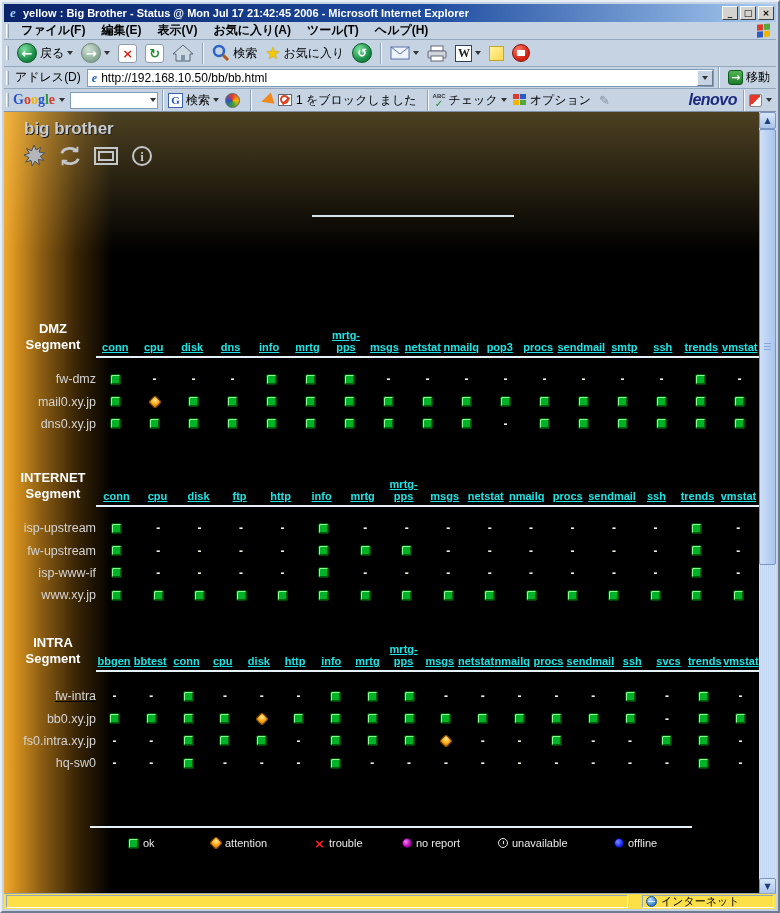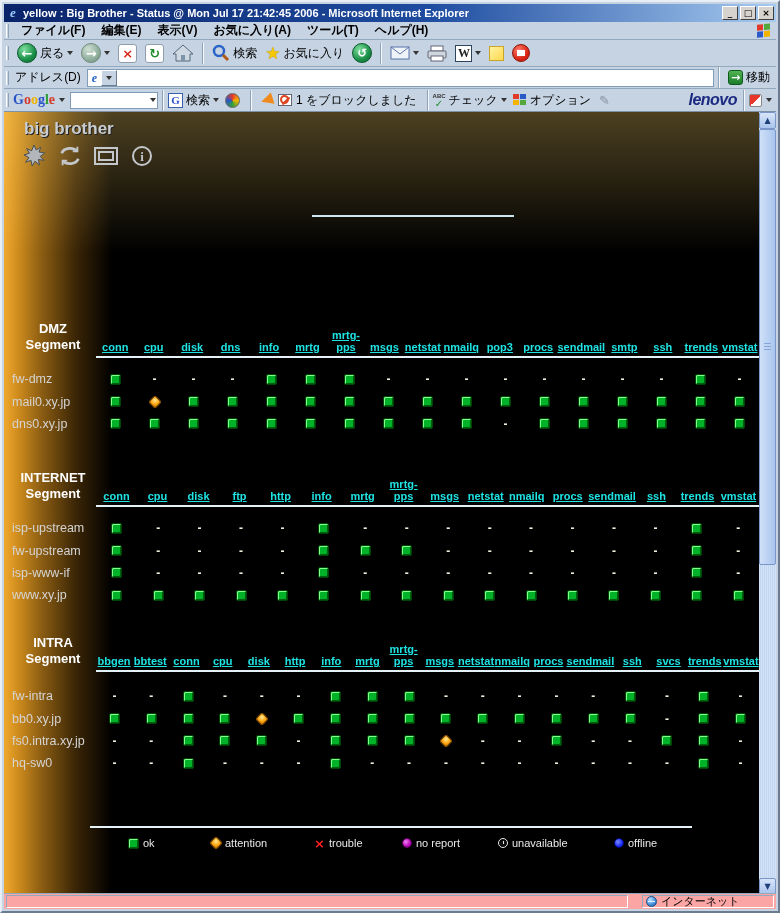--- a/index.html
+++ b/index.html
@@ -81,21 +81,21 @@
   .hosted-row .hname{width:127px;font:14px "Liberation Sans",sans-serif;color:#fff;white-space:nowrap;}
 
   .segment{position:absolute;left:6px;width:749px;}
   .seg-row{display:grid;align-items:center;}
   .seg-head{height:36px;align-items:end;padding-bottom:3px;}
   .seg-name{grid-column:1;text-align:center;color:#fff;font:bold 13px/16px "Liberation Sans",sans-serif;align-self:center;}
   .col-link{justify-self:center;text-align:center;color:#1fe3e3;font:bold 11px/12px "Liberation Sans",sans-serif;text-decoration:underline;white-space:pre-line;}
   .seg-line{margin-left:86px;border-top:2px solid #e4f2f8;}
   .seg-rows{}
   .seg-data{height:22.4px;}
-  .host{font:12.5px "Liberation Sans",sans-serif;color:#d4d4d4;white-space:nowrap;padding-left:2px;}
+  .host{font:12.5px "Liberation Sans",sans-serif;color:#d4d4d4;white-space:nowrap;padding-left:2px;text-align:right;}
   .cell{justify-self:center;display:flex;align-items:center;justify-content:center;}
 
   .dot{display:inline-block;}
   .dot-g{width:11px;height:11px;background:#00b227;border:1px solid #004506;box-shadow:inset 1px 1px 0 #86ff8e, inset -1px -1px 0 #006010;border-radius:2px;}
   .dot-y{width:10px;height:10px;background:radial-gradient(circle at 35% 35%,#ffe98e,#ffa512 55%,#b36b00);border:1px solid #8a5200;border-radius:3px;transform:rotate(45deg);}
   .dash{color:#efefdc;font:bold 12px/12px "Liberation Sans",sans-serif;}
   .mark-r{color:#ff2020;font:bold 13px/13px "DejaVu Sans",sans-serif;}
   .dot-p{width:10px;height:10px;border-radius:50%;background:radial-gradient(circle at 35% 35%,#f080f0,#b400b4 65%);border:1px solid #600060;}
   .dot-u{width:10px;height:10px;border-radius:50%;border:1px solid #e8e8e8;background:#111;box-shadow:inset 0 0 0 1px #000;position:relative;}
   .dot-u:after{content:"";position:absolute;left:4px;top:2px;width:1px;height:3px;background:#e8e8e8;}
@@ -108,21 +108,21 @@
   
   .vscroll{position:absolute;right:0;top:0;width:17px;height:100%;background:
     repeating-linear-gradient(90deg,#d2e2f6 0 1px,#c2d6f2 1px 2px);}
   .sbtn{position:absolute;left:0;width:17px;height:17px;background:linear-gradient(180deg,#d7e5f9,#aac4ec);border:1px solid #7a96c8;border-radius:2px;color:#1f3f7a;font:8px/15px "DejaVu Sans",sans-serif;text-align:center;}
   .sb-up{top:0;}
   .sb-dn{bottom:0;}
   .sb-thumb{position:absolute;left:0;top:17px;width:17px;height:436px;background:linear-gradient(90deg,#cfe0f8,#a9c5ee);border:1px solid #7a96c8;border-radius:2px;}
   .sb-thumb:after{content:"";position:absolute;left:4px;top:50%;width:7px;height:8px;margin-top:-4px;background:repeating-linear-gradient(180deg,#87a6d8 0 1px,transparent 1px 3px);}
 
   
-  .statusbar{position:absolute;left:2px;bottom:2px;right:2px;height:16px;background:#fca5a5;border-top:1px solid #94a8bd;display:flex;align-items:center;padding:1px 2px;gap:14px;font-size:11px;}
+  .statusbar{position:absolute;left:2px;bottom:2px;right:2px;height:16px;background:#fde047;border-top:1px solid #94a8bd;display:flex;align-items:center;padding:1px 2px;gap:14px;font-size:11px;}
   .sb-pane{height:13px;border:1px solid;border-color:#93a8bc #fff #fff #93a8bc;}
   .sb-main{flex:1;}
   .sb-zone{width:132px;display:flex;align-items:center;gap:4px;padding-left:3px;color:#000;}
   .globe{width:11px;height:11px;border-radius:50%;background:radial-gradient(circle at 35% 30%,#bfe4ff,#2f7fd0 70%);border:1px solid #1c4f86;position:relative;}
   .globe:after{content:"";position:absolute;left:1px;top:4px;width:7px;height:1px;background:#dff1ff;}
 </style>
 </head>
 <body>
 
 <div class="window">
@@ -218,20 +218,21 @@
           <i></i>
         </span>
     </span>
   </div>
 
   <div class="addressbar">
     <span class="grip"></span>
     <span style="padding:0 6px 0 2px;">アドレス(D)</span>
     <span class="addr-input">
       <span class="fav">e</span>
+      <span class="url">http://192.168.10.50/bb/bb.html</span>
       <span class="addr-dd">
           <span class="dd"></span>
         </span>
     </span>
     <span class="vsep"></span>
     <span class="go">
       <span class="garr">→</span>
       <span>移動</span>
     </span>
   </div>
@@ -758,21 +759,21 @@
               <span class="col-link">nmailq</span>
               <span class="col-link">procs</span>
               <span class="col-link">sendmail</span>
               <span class="col-link">ssh</span>
               <span class="col-link">svcs</span>
               <span class="col-link">trends</span>
               <span class="col-link">vmstat</span>
             </div>
             <div class="seg-line"></div>
             <div class="seg-rows" style="padding-top: 13px;">
-              <div class="seg-row seg-data" style="grid-template-columns: 86px repeat(18, 1fr);">
+              <div class="seg-row seg-data" style="grid-template-columns: 86px repeat(18, 1fr); text-decoration: underline;">
                 <div class="host">fw-intra</div>
                 <div class="cell">
                   <span class="dash">-</span>
                 </div>
                 <div class="cell">
                   <span class="dash">-</span>
                 </div>
                 <div class="cell">
                   <span class="dot dot-g"></span>
                 </div>

